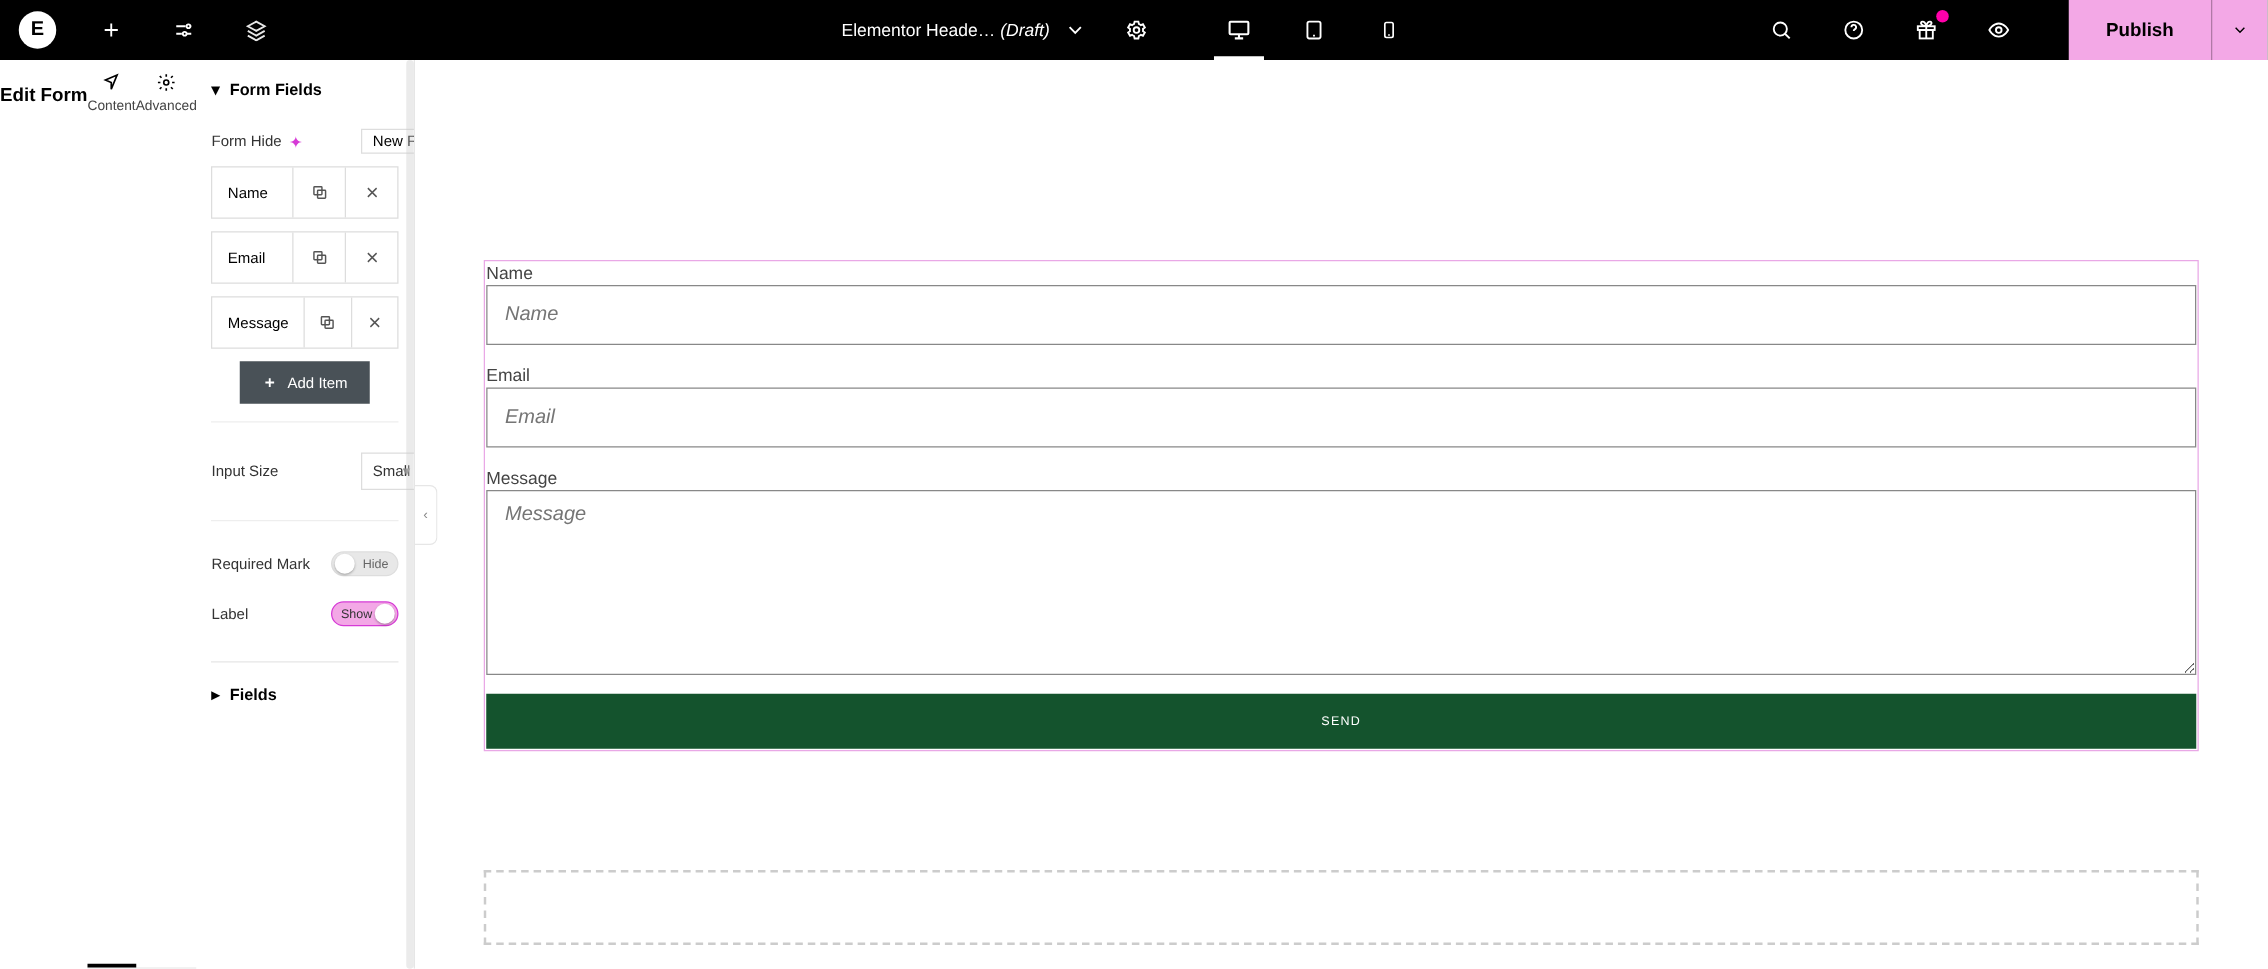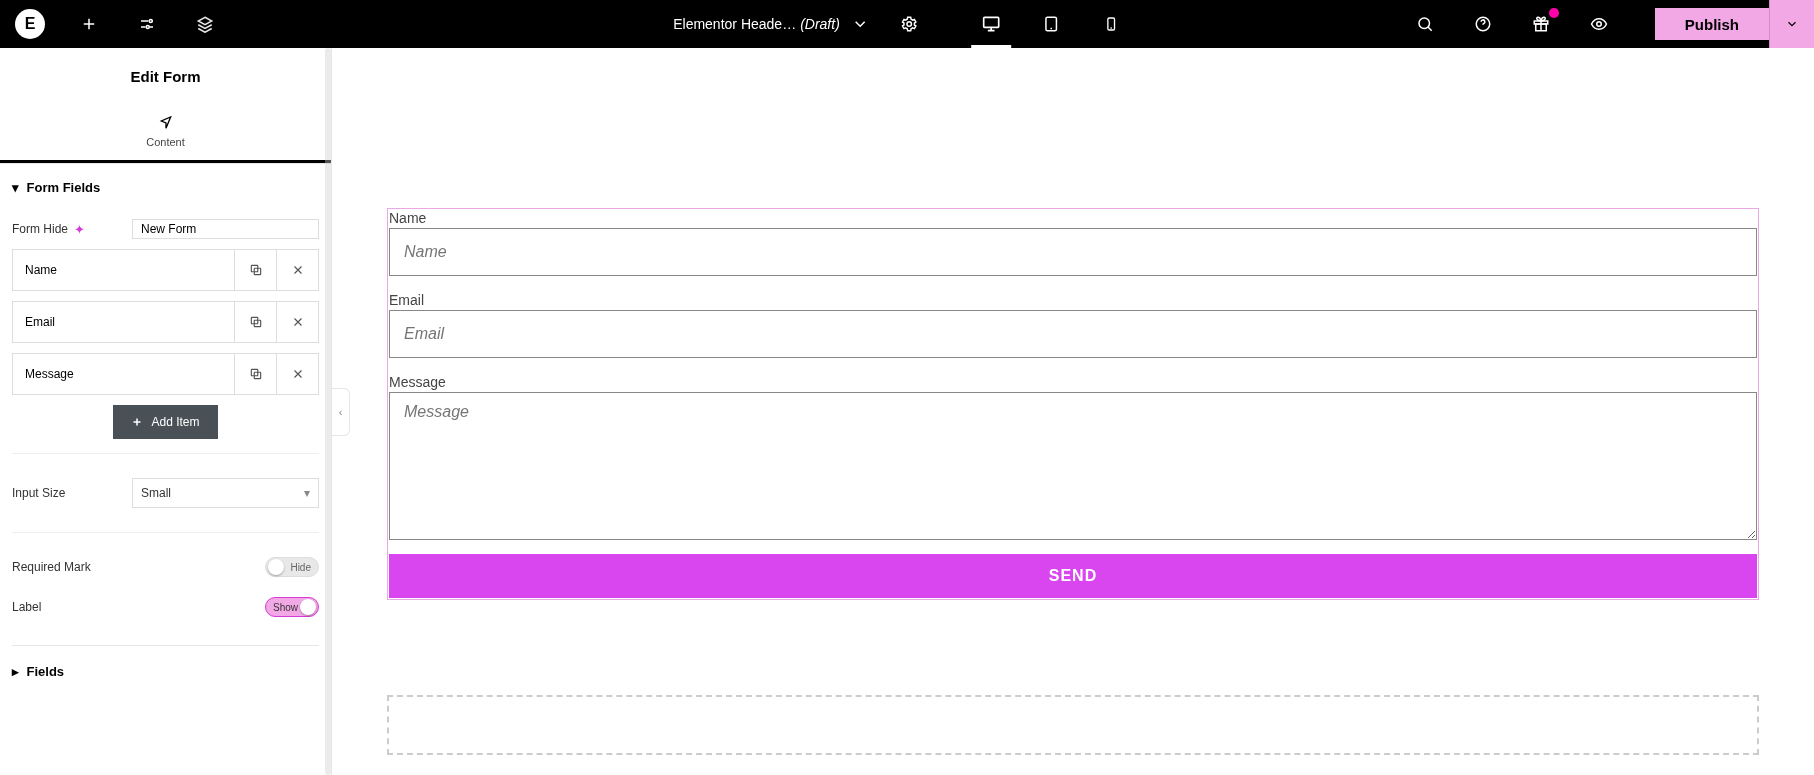--- a/index.html
+++ b/index.html
@@ -12,25 +12,25 @@
 .top-center .title{white-space:nowrap}
 .top-center .draft{font-style:italic;margin-left:4px}
 .chev{margin-left:8px}
 .gear{margin-left:25px}
 .devices{display:flex;margin-left:40px}
 .device{width:60px;height:48px;display:flex;align-items:center;justify-content:center;cursor:pointer;position:relative}
 .device.active::after{content:"";position:absolute;bottom:0;left:10px;right:10px;height:3px;background:#fff}
 .top-right{margin-left:auto;display:flex;align-items:center}
 .gift-wrap{position:relative}
 .gift-dot{position:absolute;top:-4px;right:-6px;width:10px;height:10px;background:#f0a;border-radius:50%}
-.publish{background:#f3a8e6;color:#000;height:32px;display:flex;align-items:center;padding:0 30px;font-weight:600;font-size:15px;cursor:pointer;margin-left:27px}
+.publish{background:#f3a8e6;color:#000;height:48px;display:flex;align-items:center;padding:0 30px;font-weight:600;font-size:15px;cursor:pointer;margin-left:27px}
 .publish-chev{background:#f3a8e6;height:48px;width:45px;display:flex;align-items:center;justify-content:center;cursor:pointer;border-left:1px solid rgba(0,0,0,0.15);color:#000}
 
 .main{display:flex;height:calc(100% - 48px);position:relative}
-.sidebar{width:332px;border-right:1px solid #e6e6e6;display:flex;flex-direction:column;background:#fff;position:relative}
+.sidebar{width:332px;border-right:1px solid #e6e6e6;display:flex;flex-direction:row;background:#fff;position:relative}
 .sb-scroll{width:6px;background:#ccc;position:absolute;right:0;top:0;bottom:0;border-radius:3px;opacity:.4}
 .sb-head{text-align:center;padding:20px 0;font-size:15px;font-weight:bold}
 .sb-tabs{display:flex;border-bottom:1px solid #e6e6e6}
 .sb-tab{flex:1;text-align:center;padding:10px 0 12px;font-size:11px;color:#444;cursor:pointer;position:relative}
 .sb-tab.active{border-bottom:3px solid #000}
 .sb-tab svg{display:block;margin:0 auto 5px;width:16px;height:16px}
 .panel{padding:0 12px;overflow-y:auto;flex:1}
 .section-h{display:flex;align-items:center;padding:16px 0 14px;font-size:13px;font-weight:bold;cursor:pointer}
 .section-h .caret{margin-right:8px}
 .row{display:flex;align-items:center;padding:10px 0;font-size:12px;color:#333}
@@ -52,21 +52,21 @@
 .knob{width:16px;height:16px;background:#fff;border-radius:50%;position:absolute;top:1px;box-shadow:0 1px 2px rgba(0,0,0,.3)}
 .sec2{border-top:1px solid #e6e6e6;margin-top:18px;padding-top:0;display:flex;align-items:center;padding:18px 0;font-size:13px;font-weight:bold;cursor:pointer}
 .collapse-btn{position:absolute;left:332px;top:50%;transform:translateY(-50%);width:18px;height:48px;background:#fff;border:1px solid #e6e6e6;border-left:none;border-radius:0 6px 6px 0;display:flex;align-items:center;justify-content:center;cursor:pointer;font-size:11px;color:#888}
 
 .canvas{flex:1;padding:160px 55px 0;overflow:auto}
 .form-outline{border:1px solid #e9a8e6;padding:1px}
 .fld{margin-bottom:16px}
 .fld-lbl{font-size:14px;color:#444;margin-bottom:2px}
 .fld-in{width:100%;height:48px;border:1px solid #888;padding:0 14px;font-size:16px;font-style:italic;color:#999}
 .fld-ta{width:100%;height:148px;border:1px solid #888;padding:10px 14px;font-size:16px;font-style:italic;color:#999;resize:both}
-.send{width:100%;height:44px;background:#d946ef;color:#fff;border:none;font-size:16px;font-weight:bold;letter-spacing:1px;cursor:pointer}
+.send{width:100%;height:44px;background:#14532d;color:#fff;border:none;font-size:10px;font-weight:normal;letter-spacing:1px;cursor:pointer}
 .drop{margin-top:95px;border:2px dashed #ccc;height:60px}
 </style>
 </head>
 <body>
 
 <div class="topbar">
   <div class="e-logo">E</div>
   <div class="top-icon">
       <svg viewBox="0 0 24 24" fill="none" stroke="currentColor" stroke-width="2">
         <path d="M12 5v14M5 12h14"></path>
@@ -158,20 +158,24 @@
   </div>
 </div>
 
 <div class="main">
   <div class="sidebar">
     <div class="sb-head">Edit Form</div>
     <div class="sb-tabs">
       <div class="sb-tab active"><svg viewBox="0 0 24 24" fill="none" stroke="#000" stroke-width="2">
             <path d="M12 20l7-17L5 9l7 3 0 8z"></path>
           </svg><span>Content</span></div>
+      <div class="sb-tab"><svg viewBox="0 0 24 24" fill="none" stroke="#000" stroke-width="2">
+            <circle cx="12" cy="12" r="3"></circle>
+            <path d="M12 2v3M12 19v3M4.2 4.2l2.1 2.1M17.7 17.7l2.1 2.1M2 12h3M19 12h3M4.2 19.8l2.1-2.1M17.7 6.3l2.1-2.1"></path>
+          </svg><span>Advanced</span></div>
     </div>
 
     <div class="panel">
       <div class="section-h">
           <span class="caret">▾</span>
           <span>Form Fields</span>
         </div>
 
       <div class="row">
         <div class="lbl">

